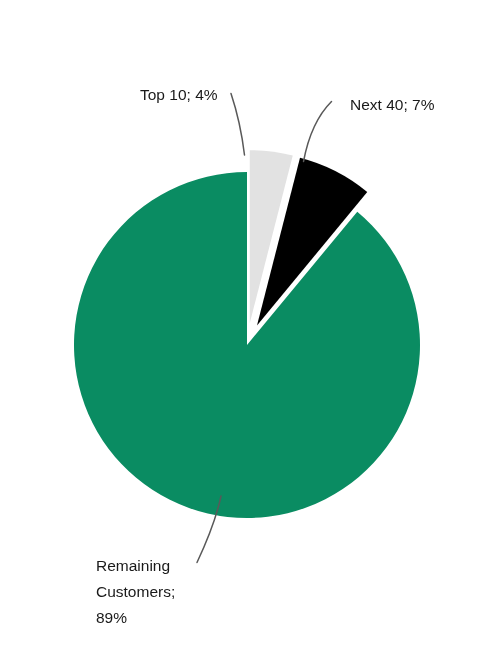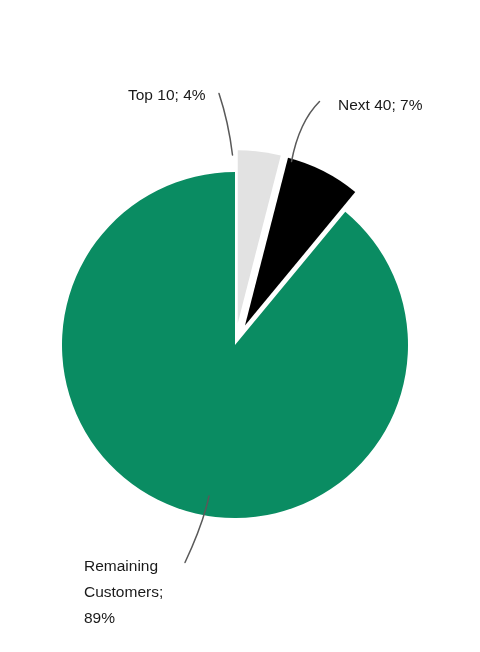--- a/index.html
+++ b/index.html
@@ -11,21 +11,21 @@
   body {
     width: 480px;
     height: 652px;
     position: relative;
     overflow: hidden;
     font-family: "Liberation Sans", sans-serif;
     color: #1a1a1a;
   }
   #chart-root {
     position: absolute;
-    left: 0;
+    left: 12px;
     top: 0;
     width: 440px;
     height: 652px;
   }
   svg.chart-svg {
     display: block;
     width: 480px;
     height: 652px;
   }
   .slice-path {

